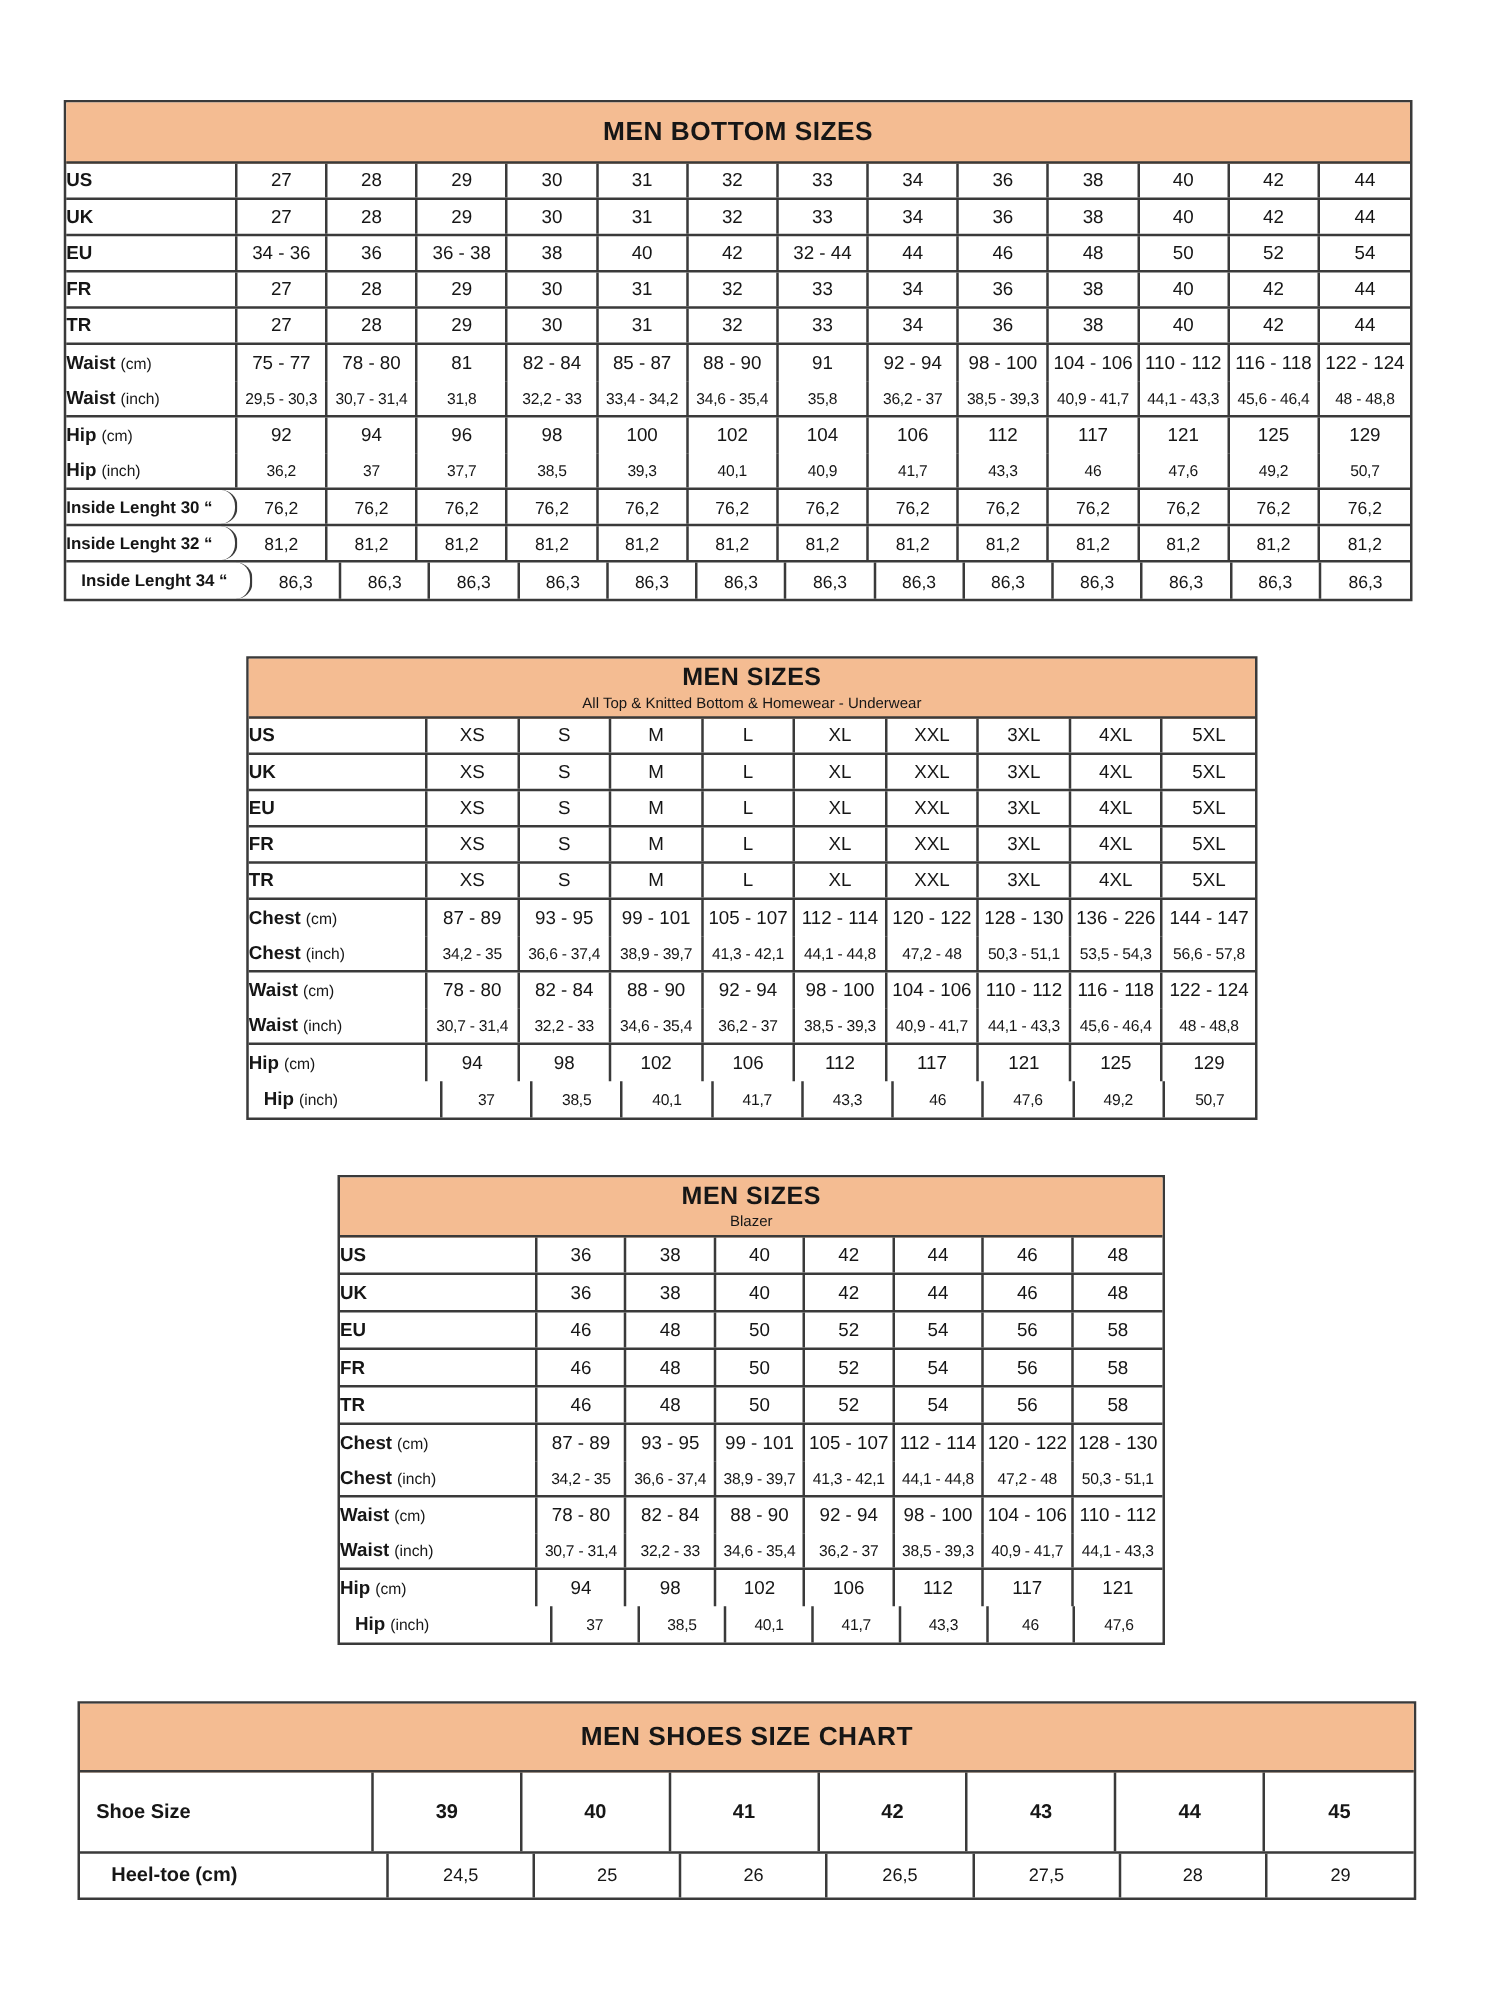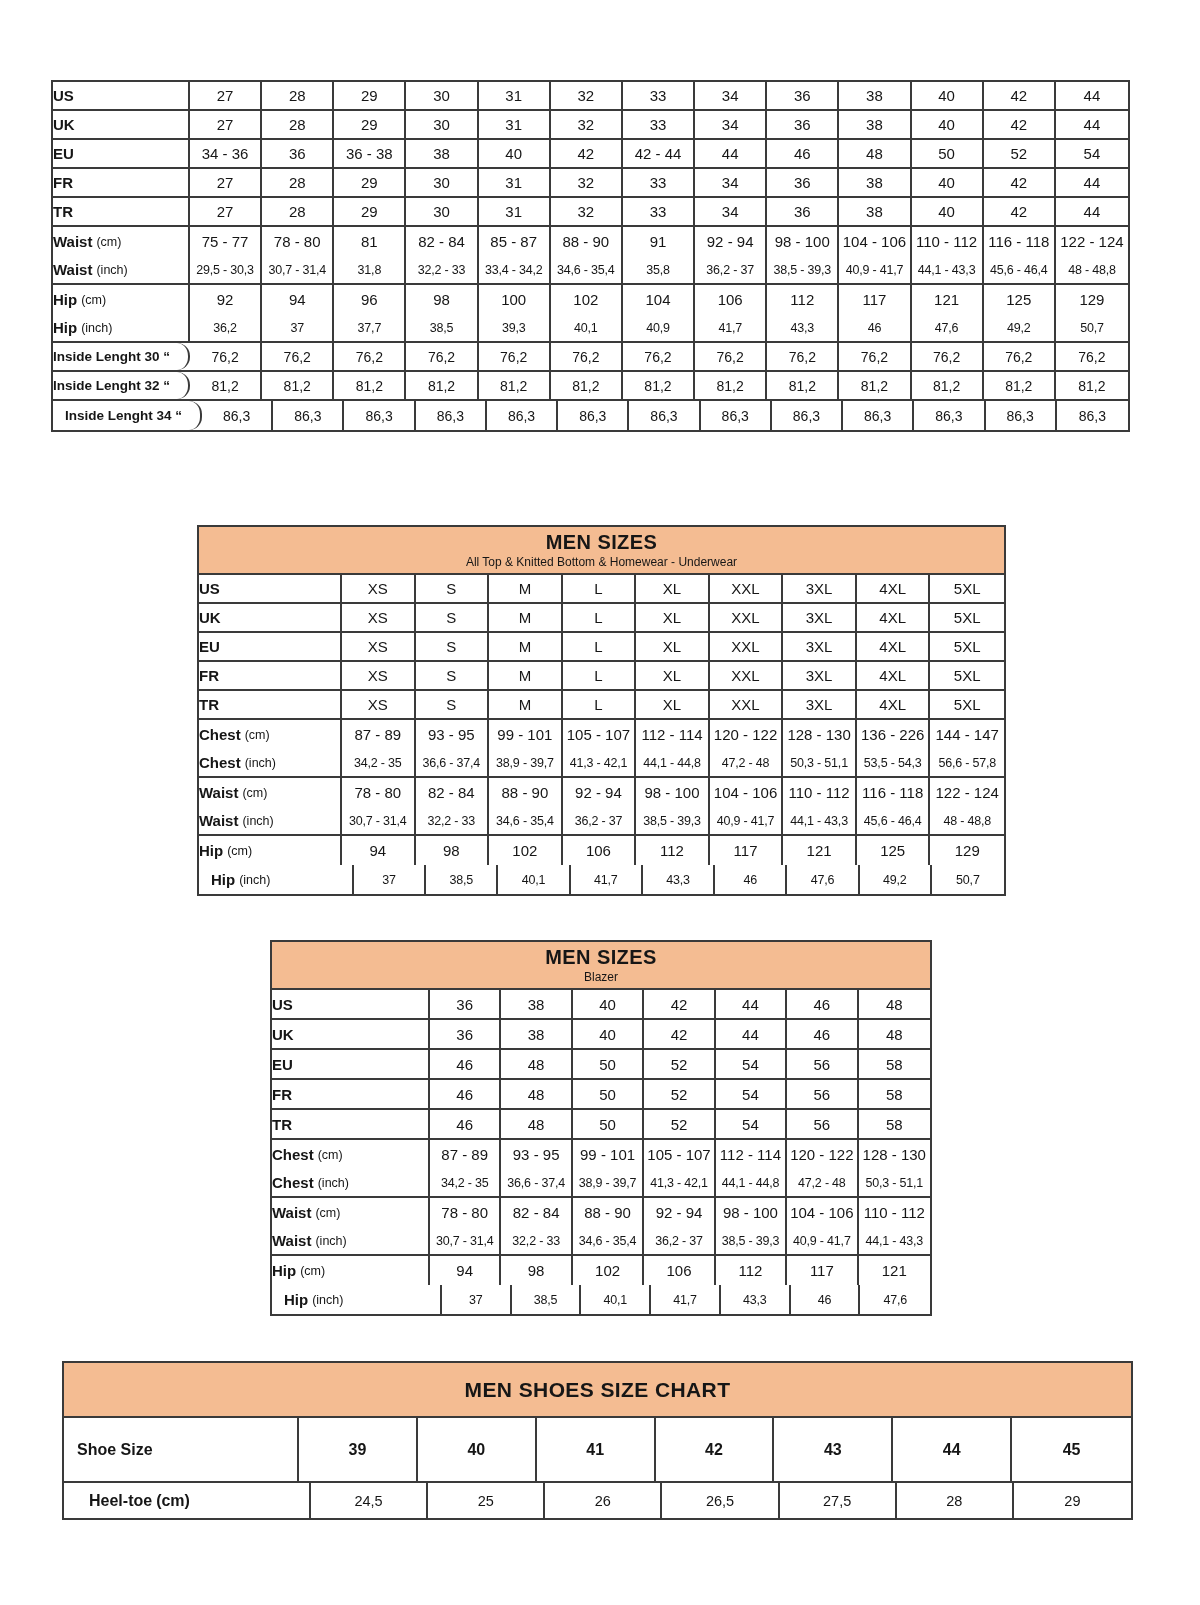--- a/index.html
+++ b/index.html
@@ -65,20 +65,24 @@
   .cell.val{font-size:15px;}
   .row.inch .cell.val{font-size:12.5px;letter-spacing:-0.2px;}
   .row.inside .cell.val{font-size:14px;}
   .t4 .row.shoe .cell.val{font-size:16px;font-weight:bold;}
   .t4 .row.heel .cell.val{font-size:14.5px;}
 </style>
 </head>
 <body>
 
 <section class="size-table t1">
+  <header class="t-head">
+    <div class="t-title">MEN BOTTOM SIZES</div>
+
+  </header>
   <div class="t-body">
       <div class="row size">
         <div class="cell label">
           <span>US</span>
         </div>
         <div class="cell val">27</div>
         <div class="cell val">28</div>
         <div class="cell val">29</div>
         <div class="cell val">30</div>
         <div class="cell val">31</div>
@@ -112,21 +116,21 @@
       <div class="row size">
         <div class="cell label">
           <span>EU</span>
         </div>
         <div class="cell val">34 - 36</div>
         <div class="cell val">36</div>
         <div class="cell val">36 - 38</div>
         <div class="cell val">38</div>
         <div class="cell val">40</div>
         <div class="cell val">42</div>
-        <div class="cell val">42 - 44</div>
+        <div class="cell val">32 - 44</div>
         <div class="cell val">44</div>
         <div class="cell val">46</div>
         <div class="cell val">48</div>
         <div class="cell val">50</div>
         <div class="cell val">52</div>
         <div class="cell val">54</div>
       </div>
       <div class="row size">
         <div class="cell label">
           <span>FR</span>

